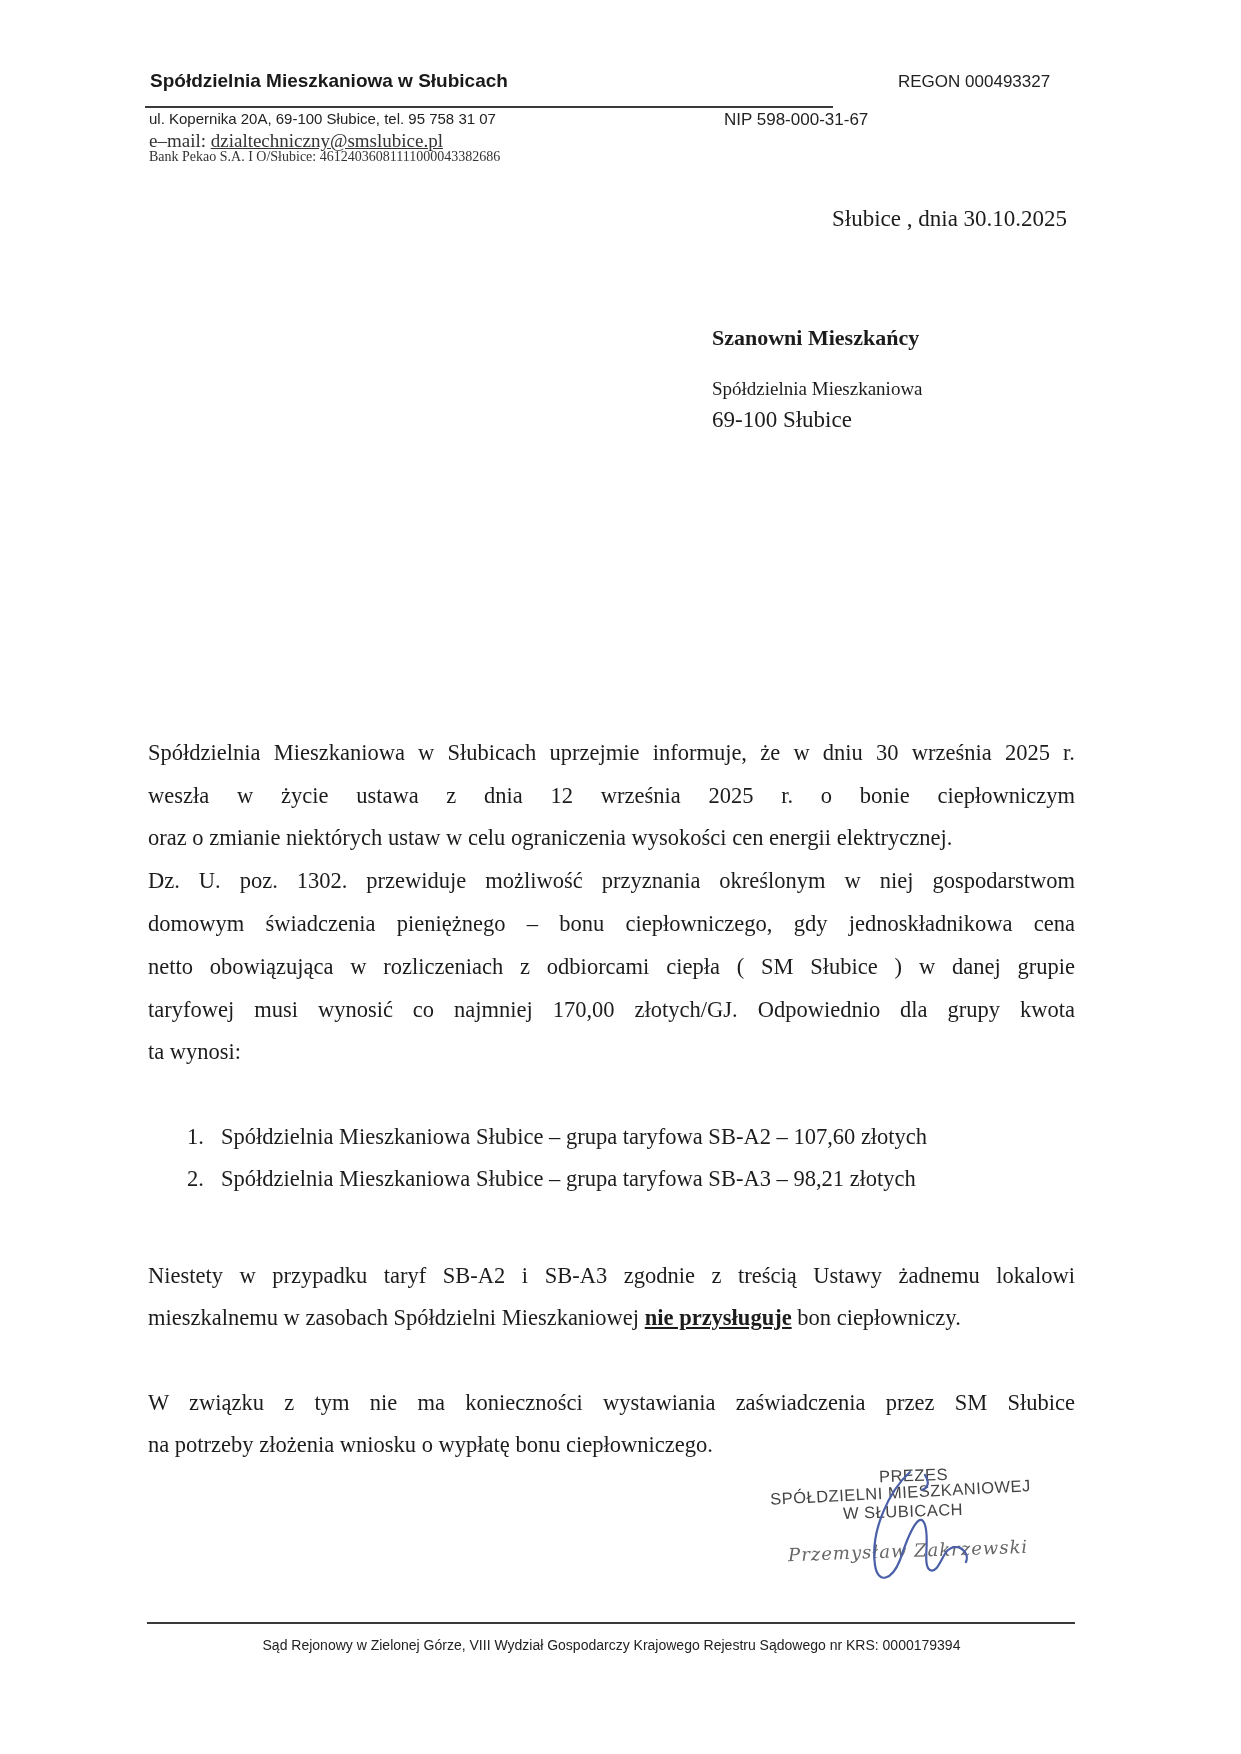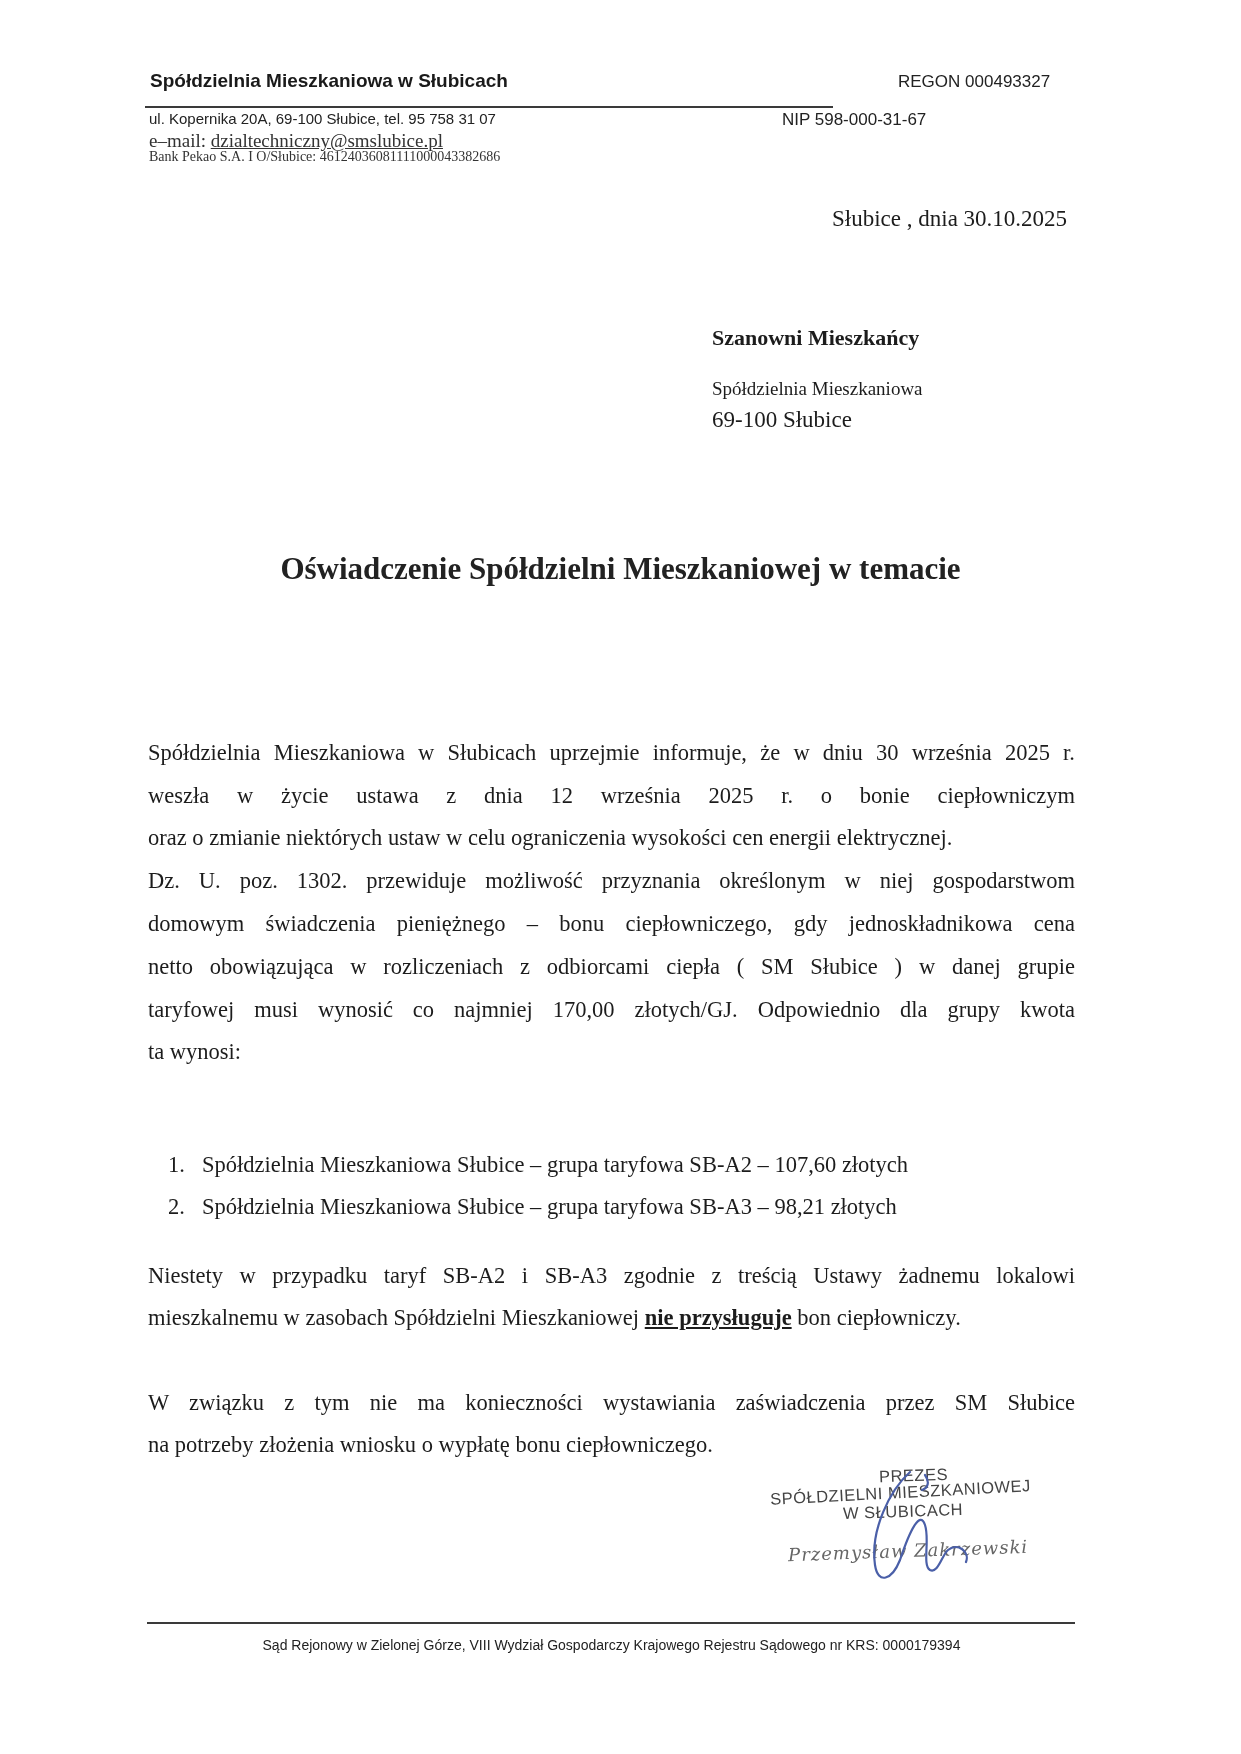--- a/index.html
+++ b/index.html
@@ -32,21 +32,21 @@
     #header-rule {
       left: 145px; top: 106px;
       width: 688px; height: 0;
       border-top: 2px solid #3a3a3a;
     }
     #address-line {
       left: 149px; top: 110px;
       font-size: 15px; color: #222;
     }
     #nip {
-      left: 782px; top: 110px;
+      left: 724px; top: 110px;
       font-size: 17px; color: #222;
     }
     #email-line {
       left: 149px; top: 130px;
       font-size: 19px; color: #333;
     }
     #email-line a {
       color: #333;
       text-decoration: underline;
     }
@@ -93,24 +93,23 @@
       white-space: nowrap;
       color: #1c1c1c;
     }
     .justify {
       text-align: justify;
       text-align-last: justify;
       white-space: normal;
     }
     .list-item {
       position: absolute;
-      left: 168px;
+      left: 187px;
       font-size: 22.5px;
       white-space: nowrap;
-      margin-top: 28px;
     }
     .list-num {
       display: inline-block;
       width: 34px;
     }
     .emph {
       font-weight: bold;
       text-decoration: underline;
     }
 
@@ -166,21 +165,20 @@
   <span>e–mail: </span><a>dzialtechniczny@smslubice.pl</a>
 </div>
 <div id="bank-line" class="abs serif">Bank Pekao S.A. I O/Słubice: 46124036081111000043382686</div>
 
 <div id="date" class="abs serif">Słubice , dnia 30.10.2025</div>
 <div id="salutation" class="abs serif">Szanowni Mieszkańcy</div>
 <div id="recipient-1" class="abs serif">Spółdzielnia Mieszkaniowa</div>
 <div id="recipient-2" class="abs serif">69-100 Słubice</div>
 
 <div id="title" class="abs serif">
-  <div>Oświadczenie Spółdzielni Mieszkaniowej w temacie</div>
 </div>
 
 <div class="line serif justify" style="top:740px;">Spółdzielnia Mieszkaniowa w Słubicach uprzejmie informuje, że w dniu 30 września 2025 r.</div>
 <div class="line serif justify" style="top:783px;">weszła w życie ustawa z dnia 12 września 2025 r. o bonie ciepłowniczym</div>
 <div class="line serif" style="top:825px;">oraz o zmianie niektórych ustaw w celu ograniczenia wysokości cen energii elektrycznej.</div>
 <div class="line serif justify" style="top:868px;">Dz. U. poz. 1302. przewiduje możliwość przyznania określonym w niej gospodarstwom</div>
 <div class="line serif justify" style="top:911px;">domowym świadczenia pieniężnego – bonu ciepłowniczego, gdy jednoskładnikowa cena</div>
 <div class="line serif justify" style="top:954px;">netto obowiązująca w rozliczeniach z  odbiorcami ciepła ( SM Słubice ) w danej grupie</div>
 <div class="line serif justify" style="top:997px;">taryfowej musi wynosić co najmniej 170,00 złotych/GJ. Odpowiednio dla grupy kwota</div>
 <div class="line serif" style="top:1039px;">ta wynosi:</div>

